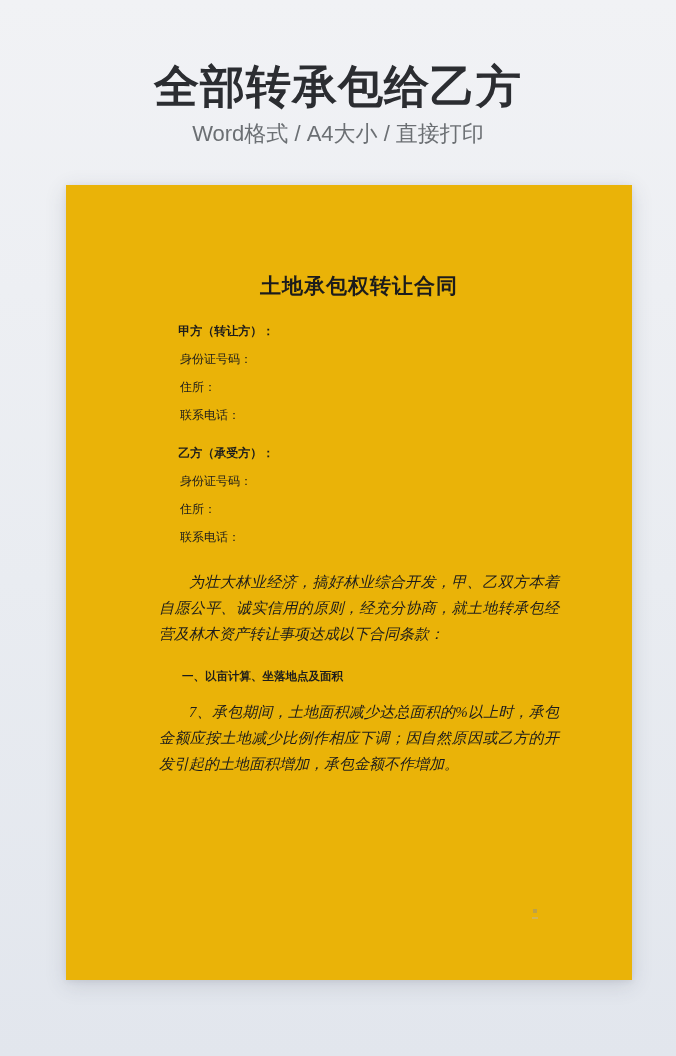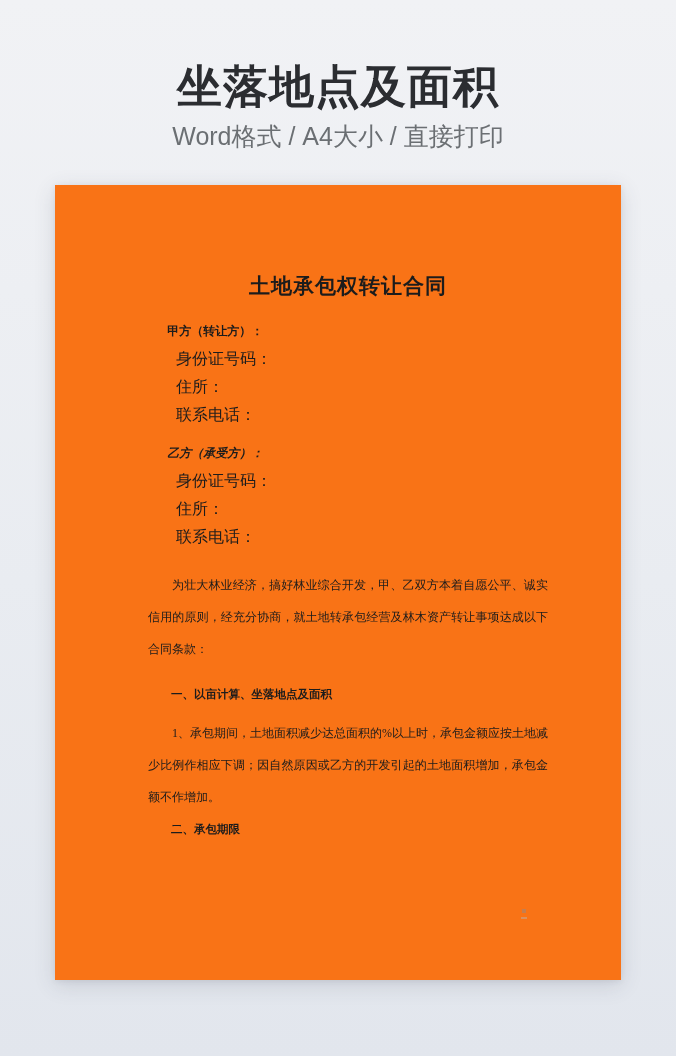--- a/index.html
+++ b/index.html
@@ -22,29 +22,29 @@
   .site-title{
     margin-top:60px;
     font-size:45px;
     font-weight:bold;
     letter-spacing:1px;
     color:var(--header-title);
     line-height:1.2;
   }
   .site-subtitle{
     margin-top:6px;
-    font-size:25px;
+    font-size:22px;
     color:var(--header-subtitle);
     line-height:1.3;
   }
   .doc-page{
     position:absolute;
-    left:55px;top:185px;
+    left:66px;top:185px;
     width:566px;height:795px;
-    background:#f97316;
+    background:#eab308;
     box-shadow:0 5px 20px rgba(60,70,90,.16),0 1px 6px rgba(60,70,90,.09);
   }
   .doc-content{
     position:absolute;
     left:93px;top:88px;
     width:400px;
     font-family:"Liberation Serif","DejaVu Serif",serif;
     color:var(--doc-text);
   }
   .doc-title{
@@ -54,32 +54,33 @@
     line-height:26px;
     margin-bottom:18px;
     letter-spacing:1px;
   }
   .party-heading{
     font-size:12px;
     font-weight:bold;
     line-height:28px;
     text-indent:1.6em;
   }
-  .party-b{margin-top:10px;font-style:italic;}
+  .party-b{margin-top:10px;}
   .field-row{
-    font-size:16px;
+    font-size:12px;
     line-height:28px;
     text-indent:1.75em;
   }
   .para{
-    font-size:12px;
-    line-height:32px;
+    font-size:15px;
+    line-height:26px;
     text-indent:2em;
     text-align:justify;
     text-justify:inter-ideograph;
+    font-style:italic;
   }
   .preamble{margin-top:18px;}
   .section-heading{
     font-size:11.5px;
     font-weight:bold;
     line-height:28px;
     text-indent:2em;
     margin-top:15px;
   }
   .clause-1{margin-top:4px;}
@@ -95,39 +96,38 @@
     content:"";position:absolute;left:1px;top:0;width:4px;height:4px;background:#8a8d92;
   }
   .page-artifact::after{
     content:"";position:absolute;left:0;top:8px;width:6px;height:2px;background:#b4b7bc;
   }
 </style>
 </head>
 <body>
 
 <header class="site-header">
-  <h1 class="site-title">坐落地点及面积</h1>
+  <h1 class="site-title">全部转承包给乙方</h1>
   <p class="site-subtitle">Word格式 / A4大小 / 直接打印</p>
 </header>
 
 <div class="doc-page">
   <div class="doc-content">
     <h2 class="doc-title">土地承包权转让合同</h2>
 
     <p class="party-heading">甲方（转让方）：</p>
     <p class="field-row">身份证号码：</p>
     <p class="field-row">住所：</p>
     <p class="field-row">联系电话：</p>
 
     <p class="party-heading party-b">乙方（承受方）：</p>
     <p class="field-row">身份证号码：</p>
     <p class="field-row">住所：</p>
     <p class="field-row">联系电话：</p>
 
     <p class="para preamble">为壮大林业经济，搞好林业综合开发，甲、乙双方本着自愿公平、诚实信用的原则，经充分协商，就土地转承包经营及林木资产转让事项达成以下合同条款：</p>
 
     <h3 class="section-heading">一、以亩计算、坐落地点及面积</h3>
-    <p class="para clause-2">1、承包期间，土地面积减少达总面积的%以上时，承包金额应按土地减少比例作相应下调；因自然原因或乙方的开发引起的土地面积增加，承包金额不作增加。</p>
+    <p class="para clause-2">7、承包期间，土地面积减少达总面积的%以上时，承包金额应按土地减少比例作相应下调；因自然原因或乙方的开发引起的土地面积增加，承包金额不作增加。</p>
 
-    <h3 class="section-heading section-heading-2">二、承包期限</h3>
   </div>
   <span class="page-artifact"></span>
 </div>
 
 </body></html>

